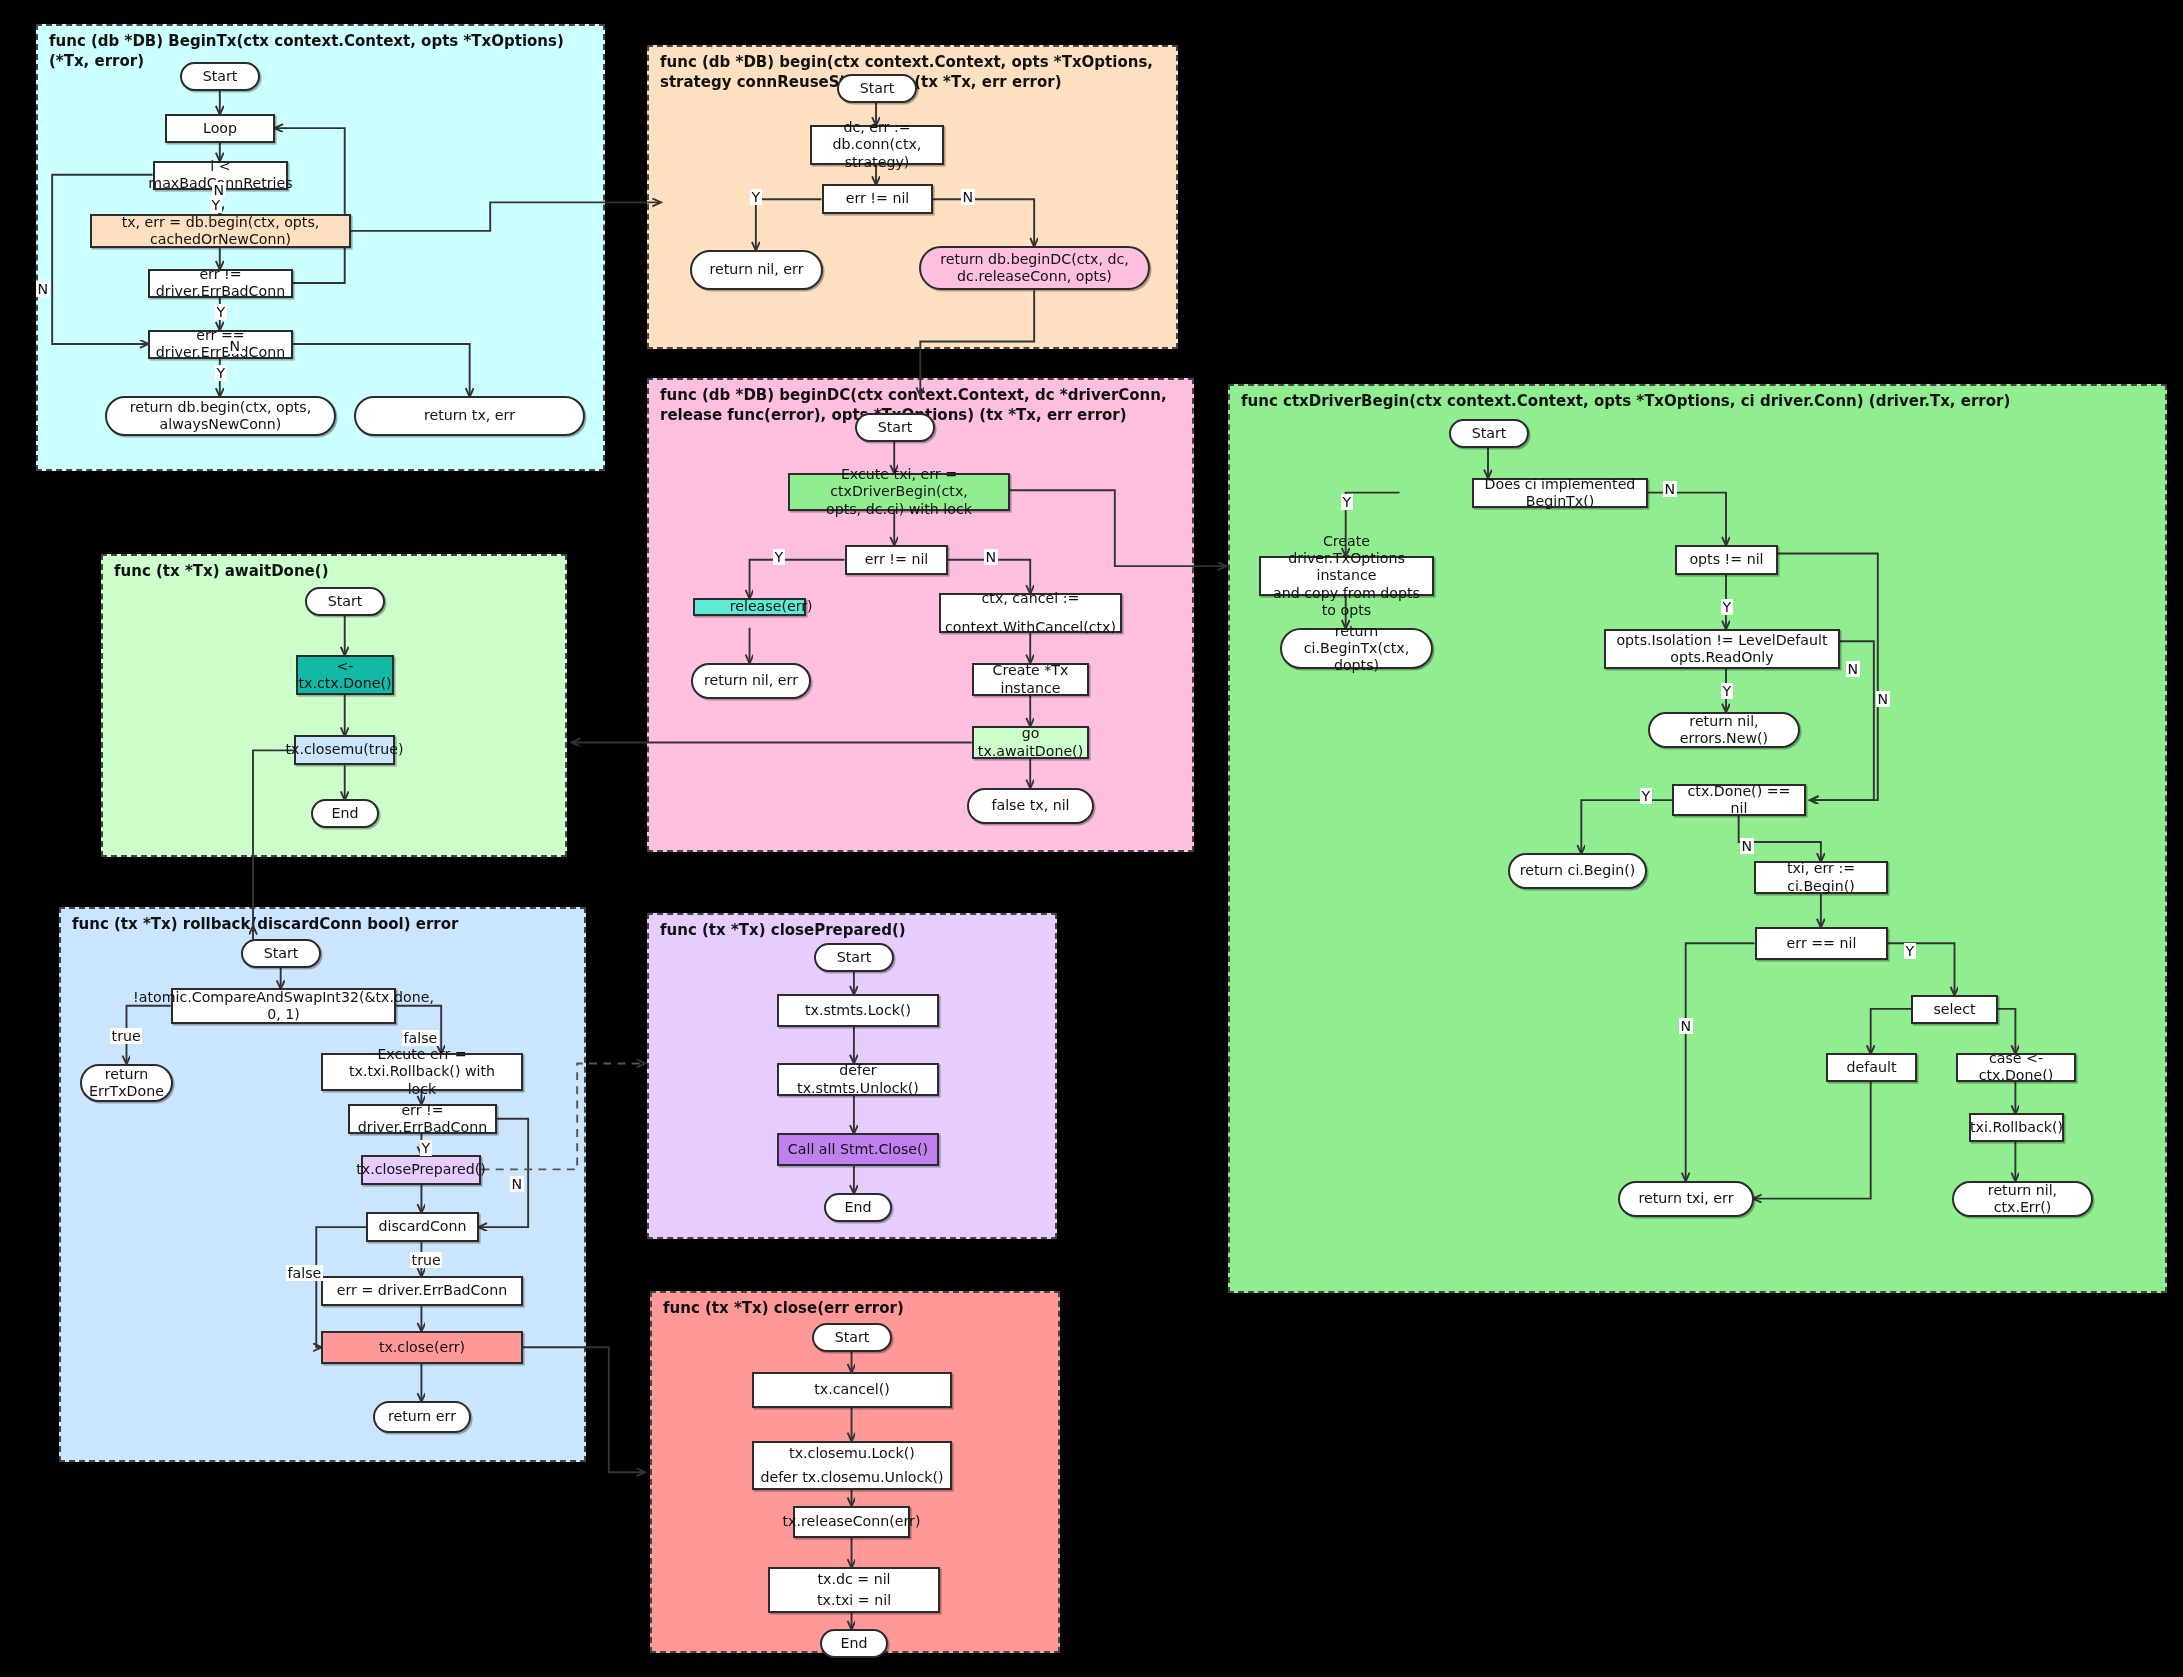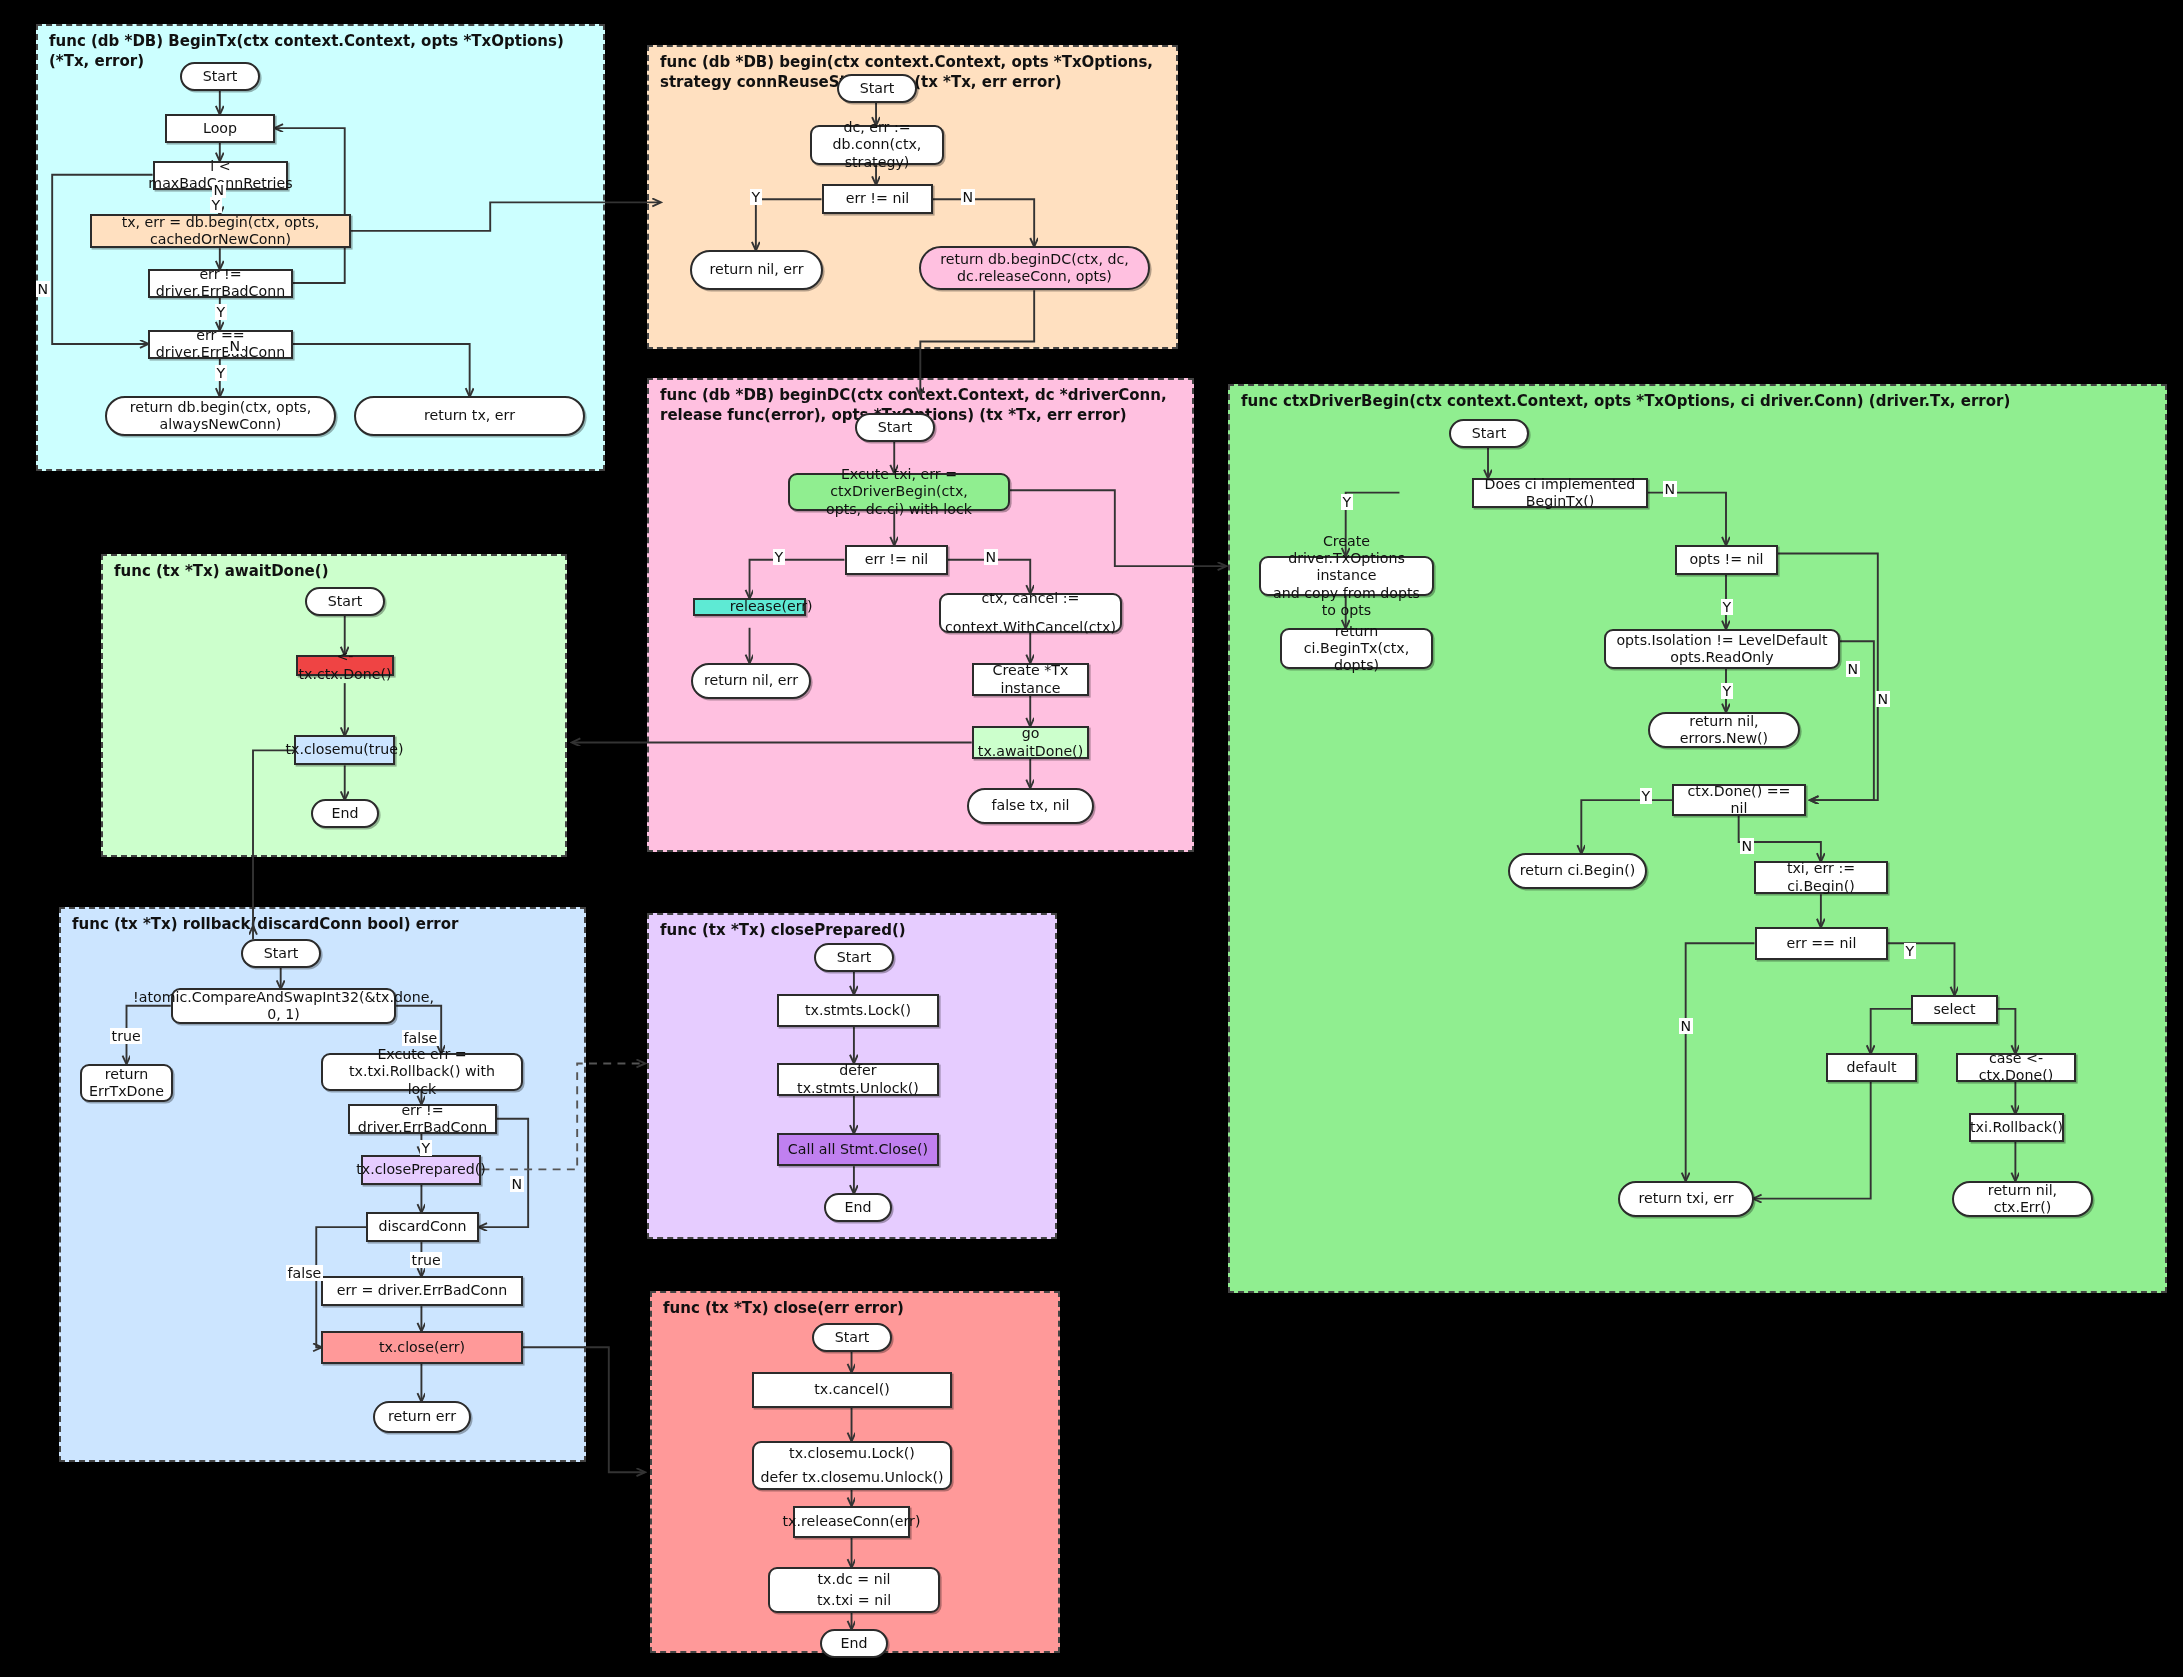--- a/index.html
+++ b/index.html
@@ -11,21 +11,21 @@
   svg.wires{position:absolute;left:0;top:0;width:2183px;height:1677px;overflow:visible;pointer-events:none;}
   .node{position:absolute;box-sizing:border-box;border:2px solid #2b2b2b;
         display:flex;align-items:center;justify-content:center;text-align:center;
         font-size:14.2px;color:#111;line-height:1.22;padding:1.6px 4.7px;background:#fff;
         box-shadow:1.6px 1.6px 0 rgba(0,0,0,0.30);}
   .rect{border-radius:0;}
   .term{border-radius:790px;}
   .node .l2{display:block;}
   .elabel{position:absolute;background:#fff;color:#111;font-size:14.2px;line-height:1;
           padding:0.8px 1.6px;z-index:5;}
-  .vstack{display:flex;flex-direction:column;gap:20.6px;align-items:center;justify-content:center;border-radius:9px;}
+  .vstack{display:flex;flex-direction:column;gap:20.6px;align-items:center;justify-content:center;}
 </style>
 </head>
 <body>
 
 <div id="root">
 
   <div class="panel" id="panel-begintx" style="left: 36px; top: 24px; width: 569px; height: 447px; background: rgb(204, 255, 255);">
     <div class="panel-title">func (db *DB) BeginTx(ctx context.Context, opts *TxOptions) (*Tx, error)</div>
   </div>
   <div class="panel" id="panel-begin" style="left: 647px; top: 45px; width: 531px; height: 304px; background: rgb(255, 224, 192);">
@@ -261,21 +261,21 @@
       </div>
       <div class="node term" style="left: 1618px; top: 1181px; width: 136px; height: 36px; background: rgb(255, 255, 255);">
         <span>return txi, err</span>
       </div>
       <div class="node term" style="left: 1952px; top: 1181px; width: 141px; height: 36px; background: rgb(255, 255, 255);">
         <span>return nil, ctx.Err()</span>
       </div>
       <div class="node term" style="left: 305px; top: 587px; width: 80px; height: 28.5px; background: rgb(255, 255, 255);">
         <span>Start</span>
       </div>
-      <div class="node rect" style="left: 296px; top: 655px; width: 98px; height: 21px; background: #ef4444;">
+      <div class="node rect" style="left: 296px; top: 655px; width: 98px; height: 40px; background: #14b8a6;">
         <span>&lt;-tx.ctx.Done()</span>
       </div>
       <div class="node rect" style="left: 294px; top: 735px; width: 101px; height: 30px; background: rgb(204, 229, 255);">
         <span>tx.closemu(true)</span>
       </div>
       <div class="node term" style="left: 311px; top: 799px; width: 68px; height: 28.5px; background: rgb(255, 255, 255);">
         <span>End</span>
       </div>
       <div class="node term" style="left: 241px; top: 939px; width: 80px; height: 28.5px; background: rgb(255, 255, 255);">
         <span>Start</span>

